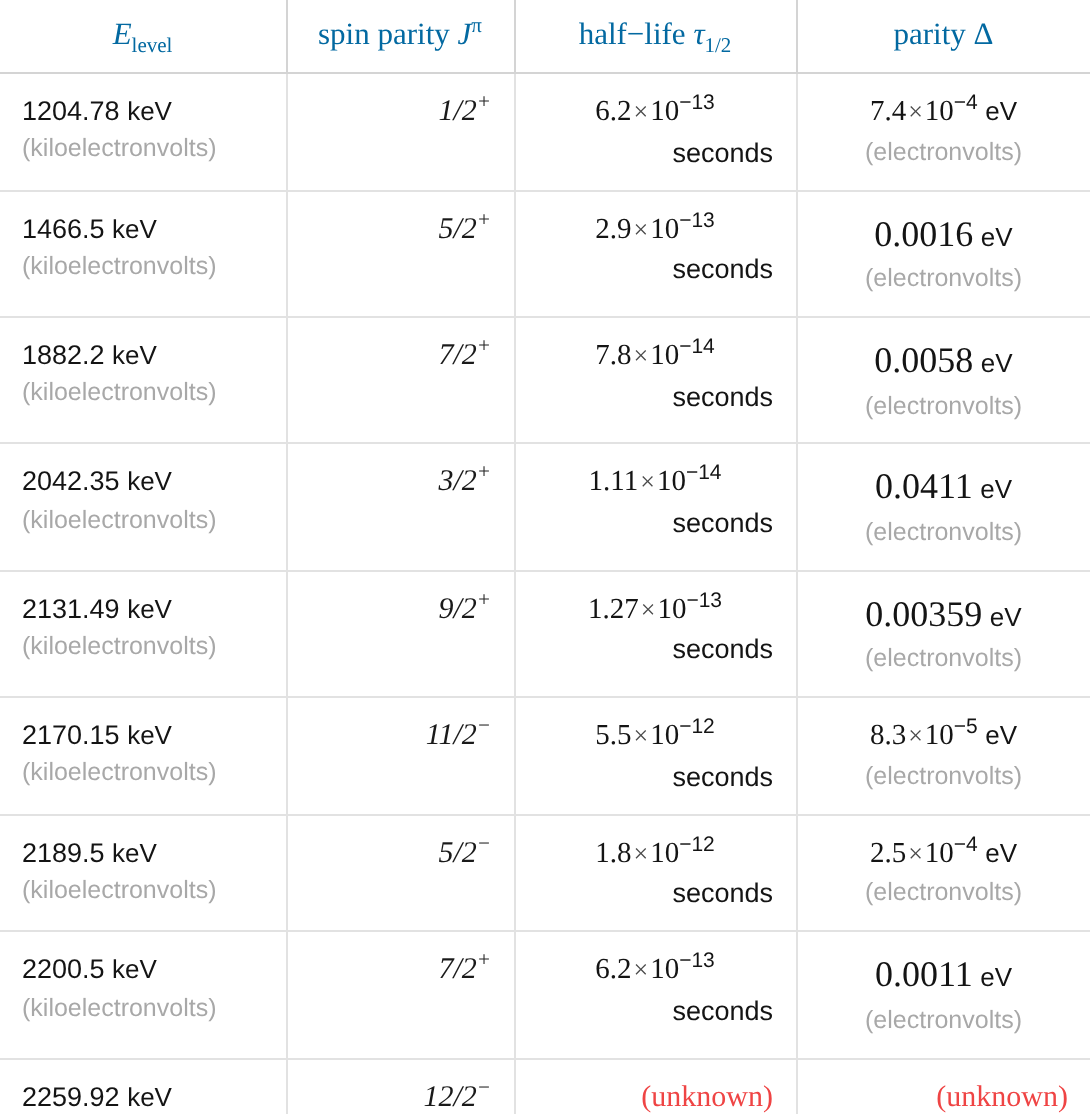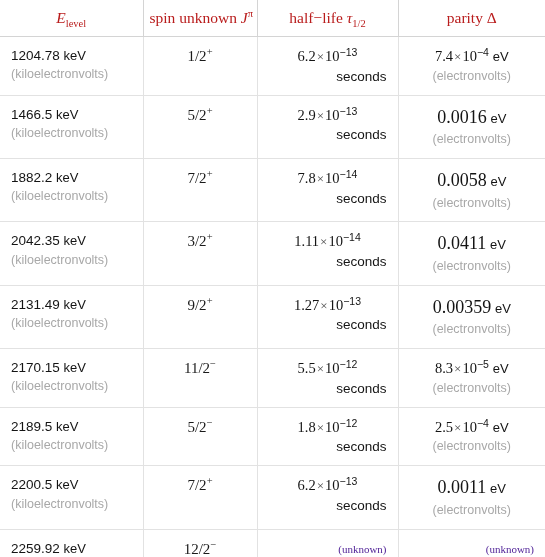--- a/index.html
+++ b/index.html
@@ -26,21 +26,21 @@
   col.c-energy { width: 143px; }
   col.c-spin   { width: 114px; }
   col.c-half   { width: 141px; }
   col.c-width  { width: 147px; }
 
   
   #levels-table thead th {
     font-family: "Liberation Serif", serif;
     font-weight: normal;
     font-size: 15.5px;
-    color: #b91c1c;
+    color: #0369a1;
     text-align: center;
     vertical-align: middle;
     height: 36px;
     padding: 0 6px;
     border-bottom: 1px solid #d4d4d4;
     border-right: 1px solid #d4d4d4;
     white-space: nowrap;
   }
   #levels-table thead th:last-child { border-right: none; }
 
@@ -53,25 +53,26 @@
     line-height: 1.42;
   }
   #levels-table tbody td:last-child { border-right: none; }
   #levels-table tbody tr:last-child td { border-bottom: none; }
 
   .cell-energy {
     text-align: left;
     font-size: 13.5px;
   }
   .cell-spin {
-    text-align: center;
+    text-align: right;
     font-family: "Liberation Serif", serif;
     font-size: 15px;
     color: #1a1a1a;
     white-space: nowrap;
+    font-style: italic;
   }
   .cell-half, .cell-width {
     text-align: center;
     font-size: 13.5px;
   }
 
   .val {
     color: #141414;
     font-size: 13.5px;
     white-space: nowrap;
@@ -79,22 +80,22 @@
   }
   .unit-note {
     display: block;
     color: #a8a8a8;
     font-size: 12.5px;
     margin-top: 1px;
     white-space: nowrap;
   }
   .unknown {
     font-family: "Liberation Serif", serif;
-    font-size: 11px;
-    color: #4c1d95;
+    font-size: 15px;
+    color: #ef4444;
   }
   .cell-unknown { text-align: right; padding-right: 13px; }
 
   
   .mant { font-family: "Liberation Serif", serif; font-size: 14.5px; }
   .times { font-family: "Liberation Serif", serif; font-size: 13px; color: #4a4a4a; padding: 0 1px; }
   .base { font-family: "Liberation Serif", serif; font-size: 14.5px; margin-top: 14px; }
   sup.exp {
     font-family: Liberation Sans, sans-serif;
     font-size: 10.5px;
@@ -126,21 +127,21 @@
     <col class="c-spin">
     <col class="c-half">
     <col class="c-width">
   </colgroup>
   <thead>
     <tr>
       <th>
         <span class="hdr-italic">E</span><sub class="hsub">level</sub>
       </th>
       <th>
-        <span>spin unknown</span>&nbsp;<span class="hdr-italic">J</span><sup class="hsup">π</sup>
+        <span>spin parity</span>&nbsp;<span class="hdr-italic">J</span><sup class="hsup">π</sup>
       </th>
       <th>
         <span>half−life</span>&nbsp;<span class="tau">τ</span><sub class="hsub">1/2</sub>
       </th>
       <th>
         <span>parity</span>&nbsp;<span>Δ</span>
       </th>
     </tr>
   </thead>
   <tbody id="levels-body">

